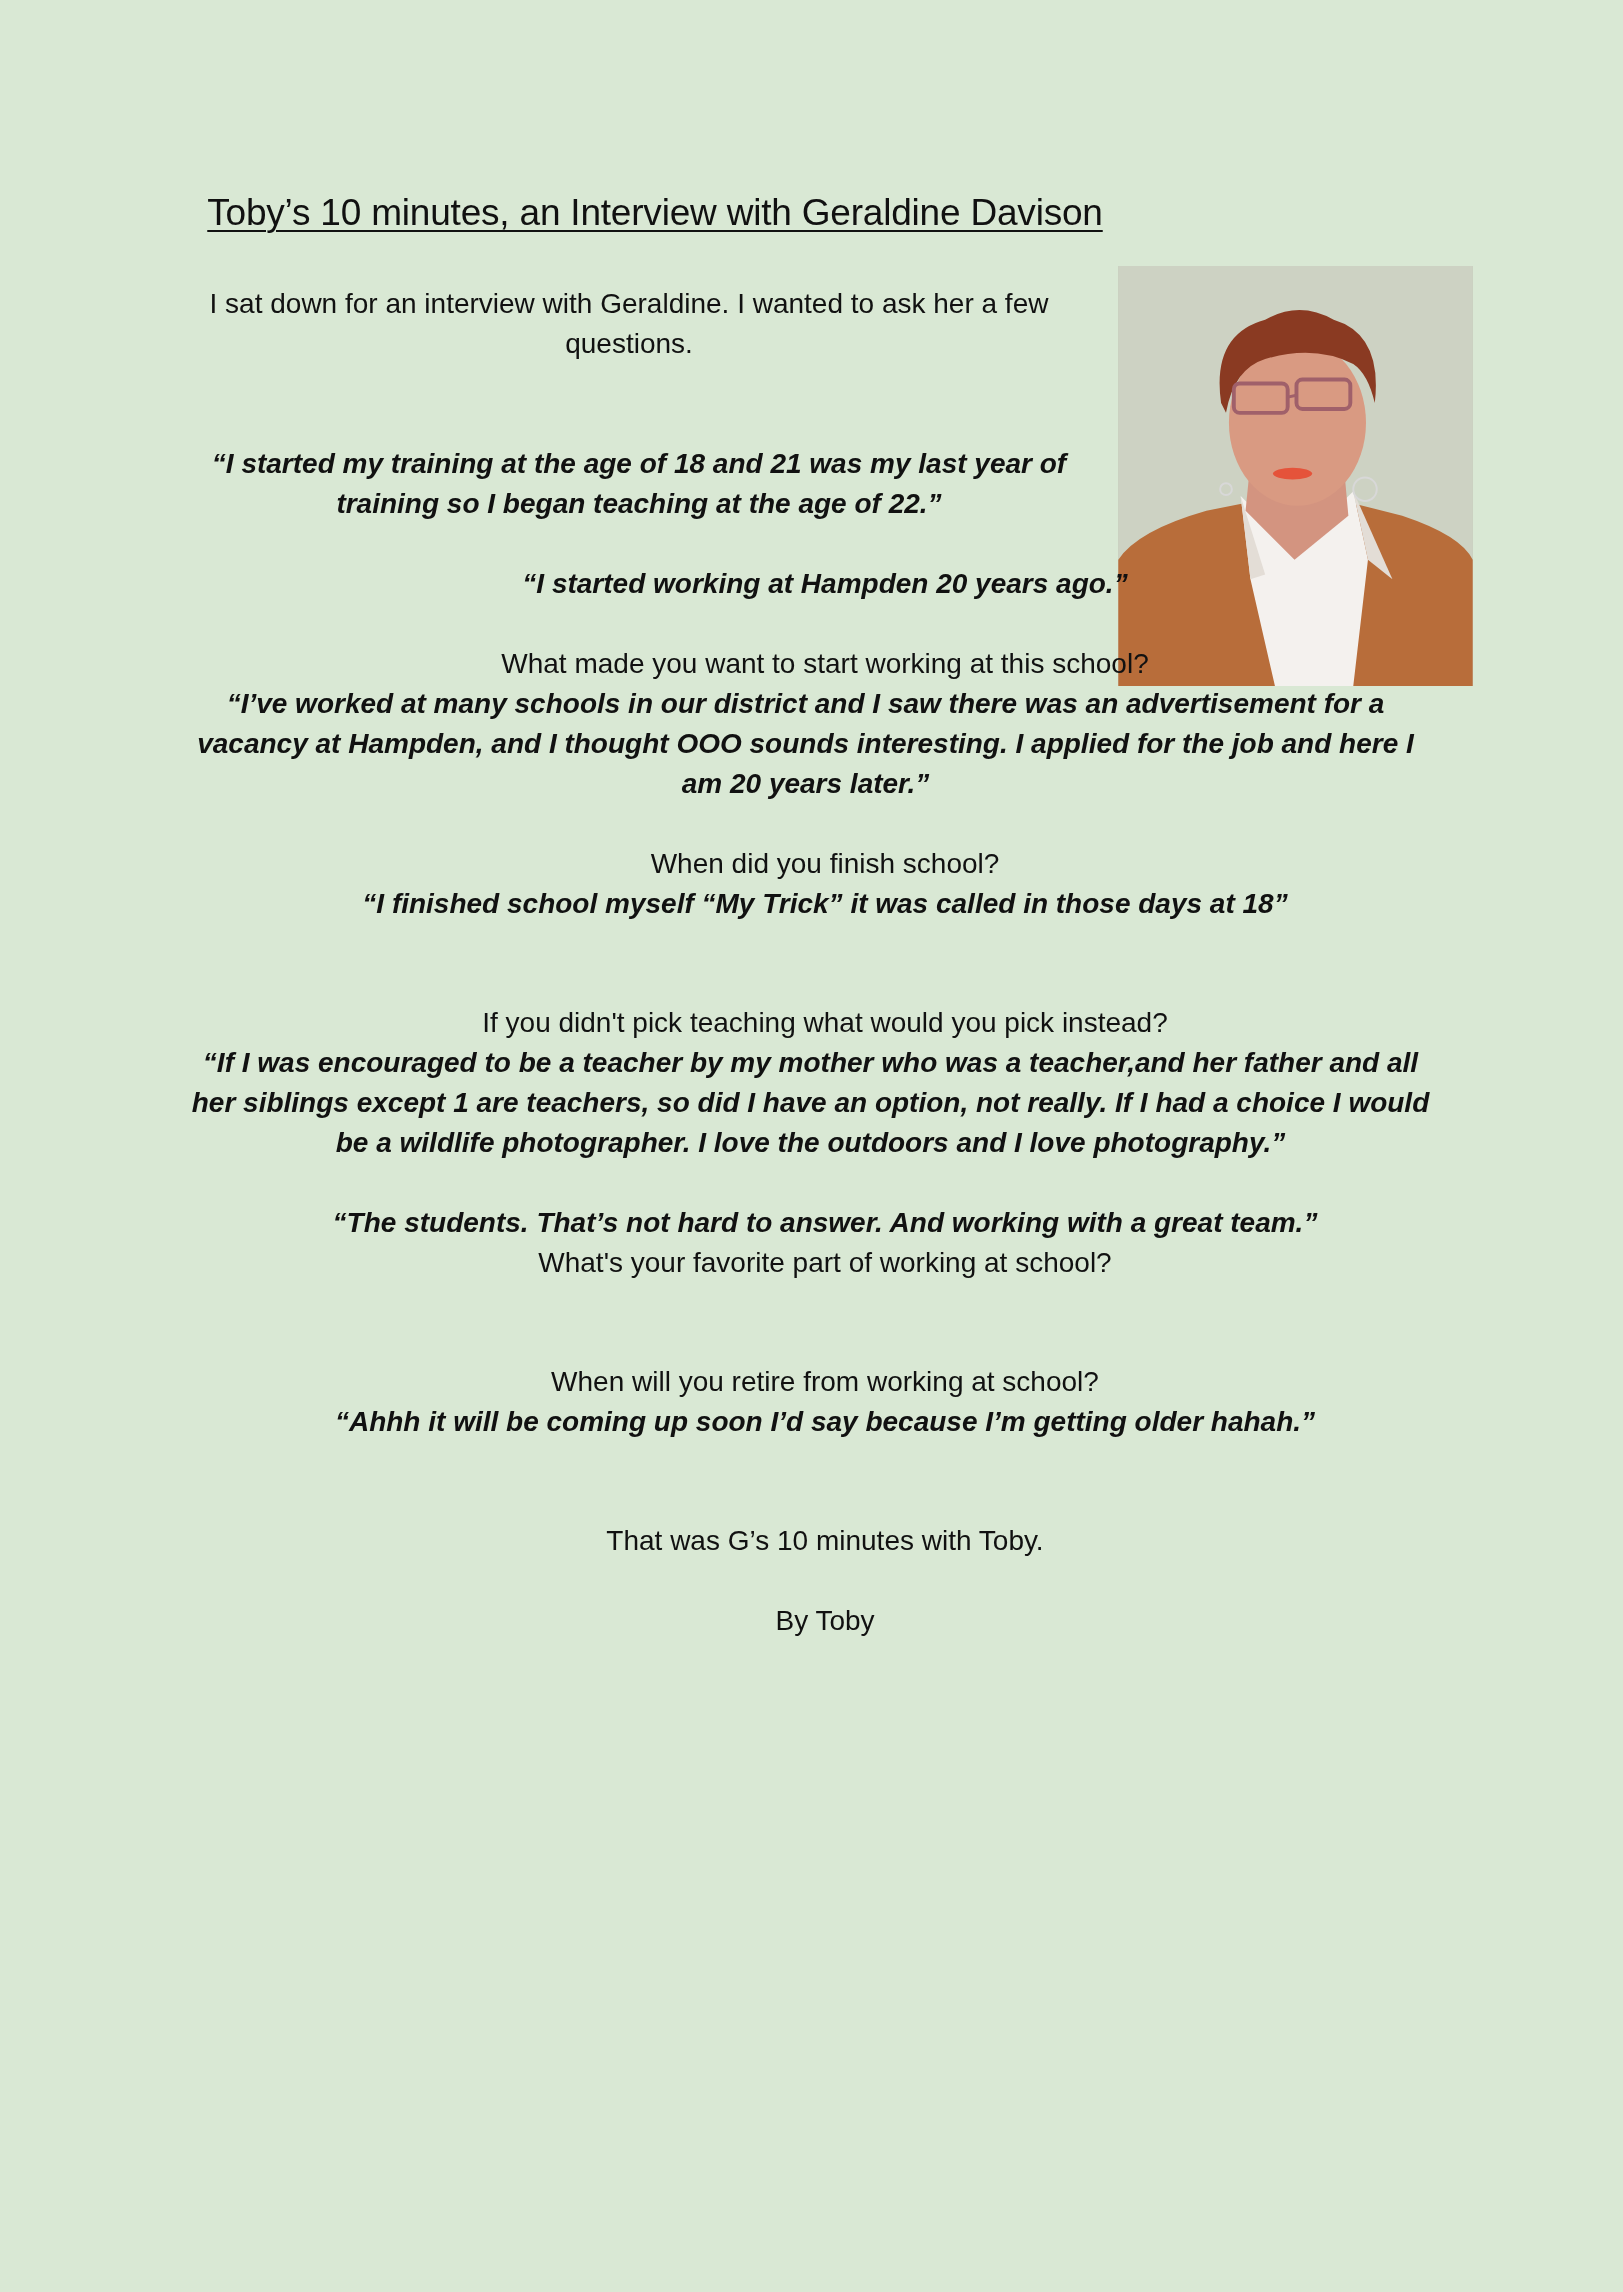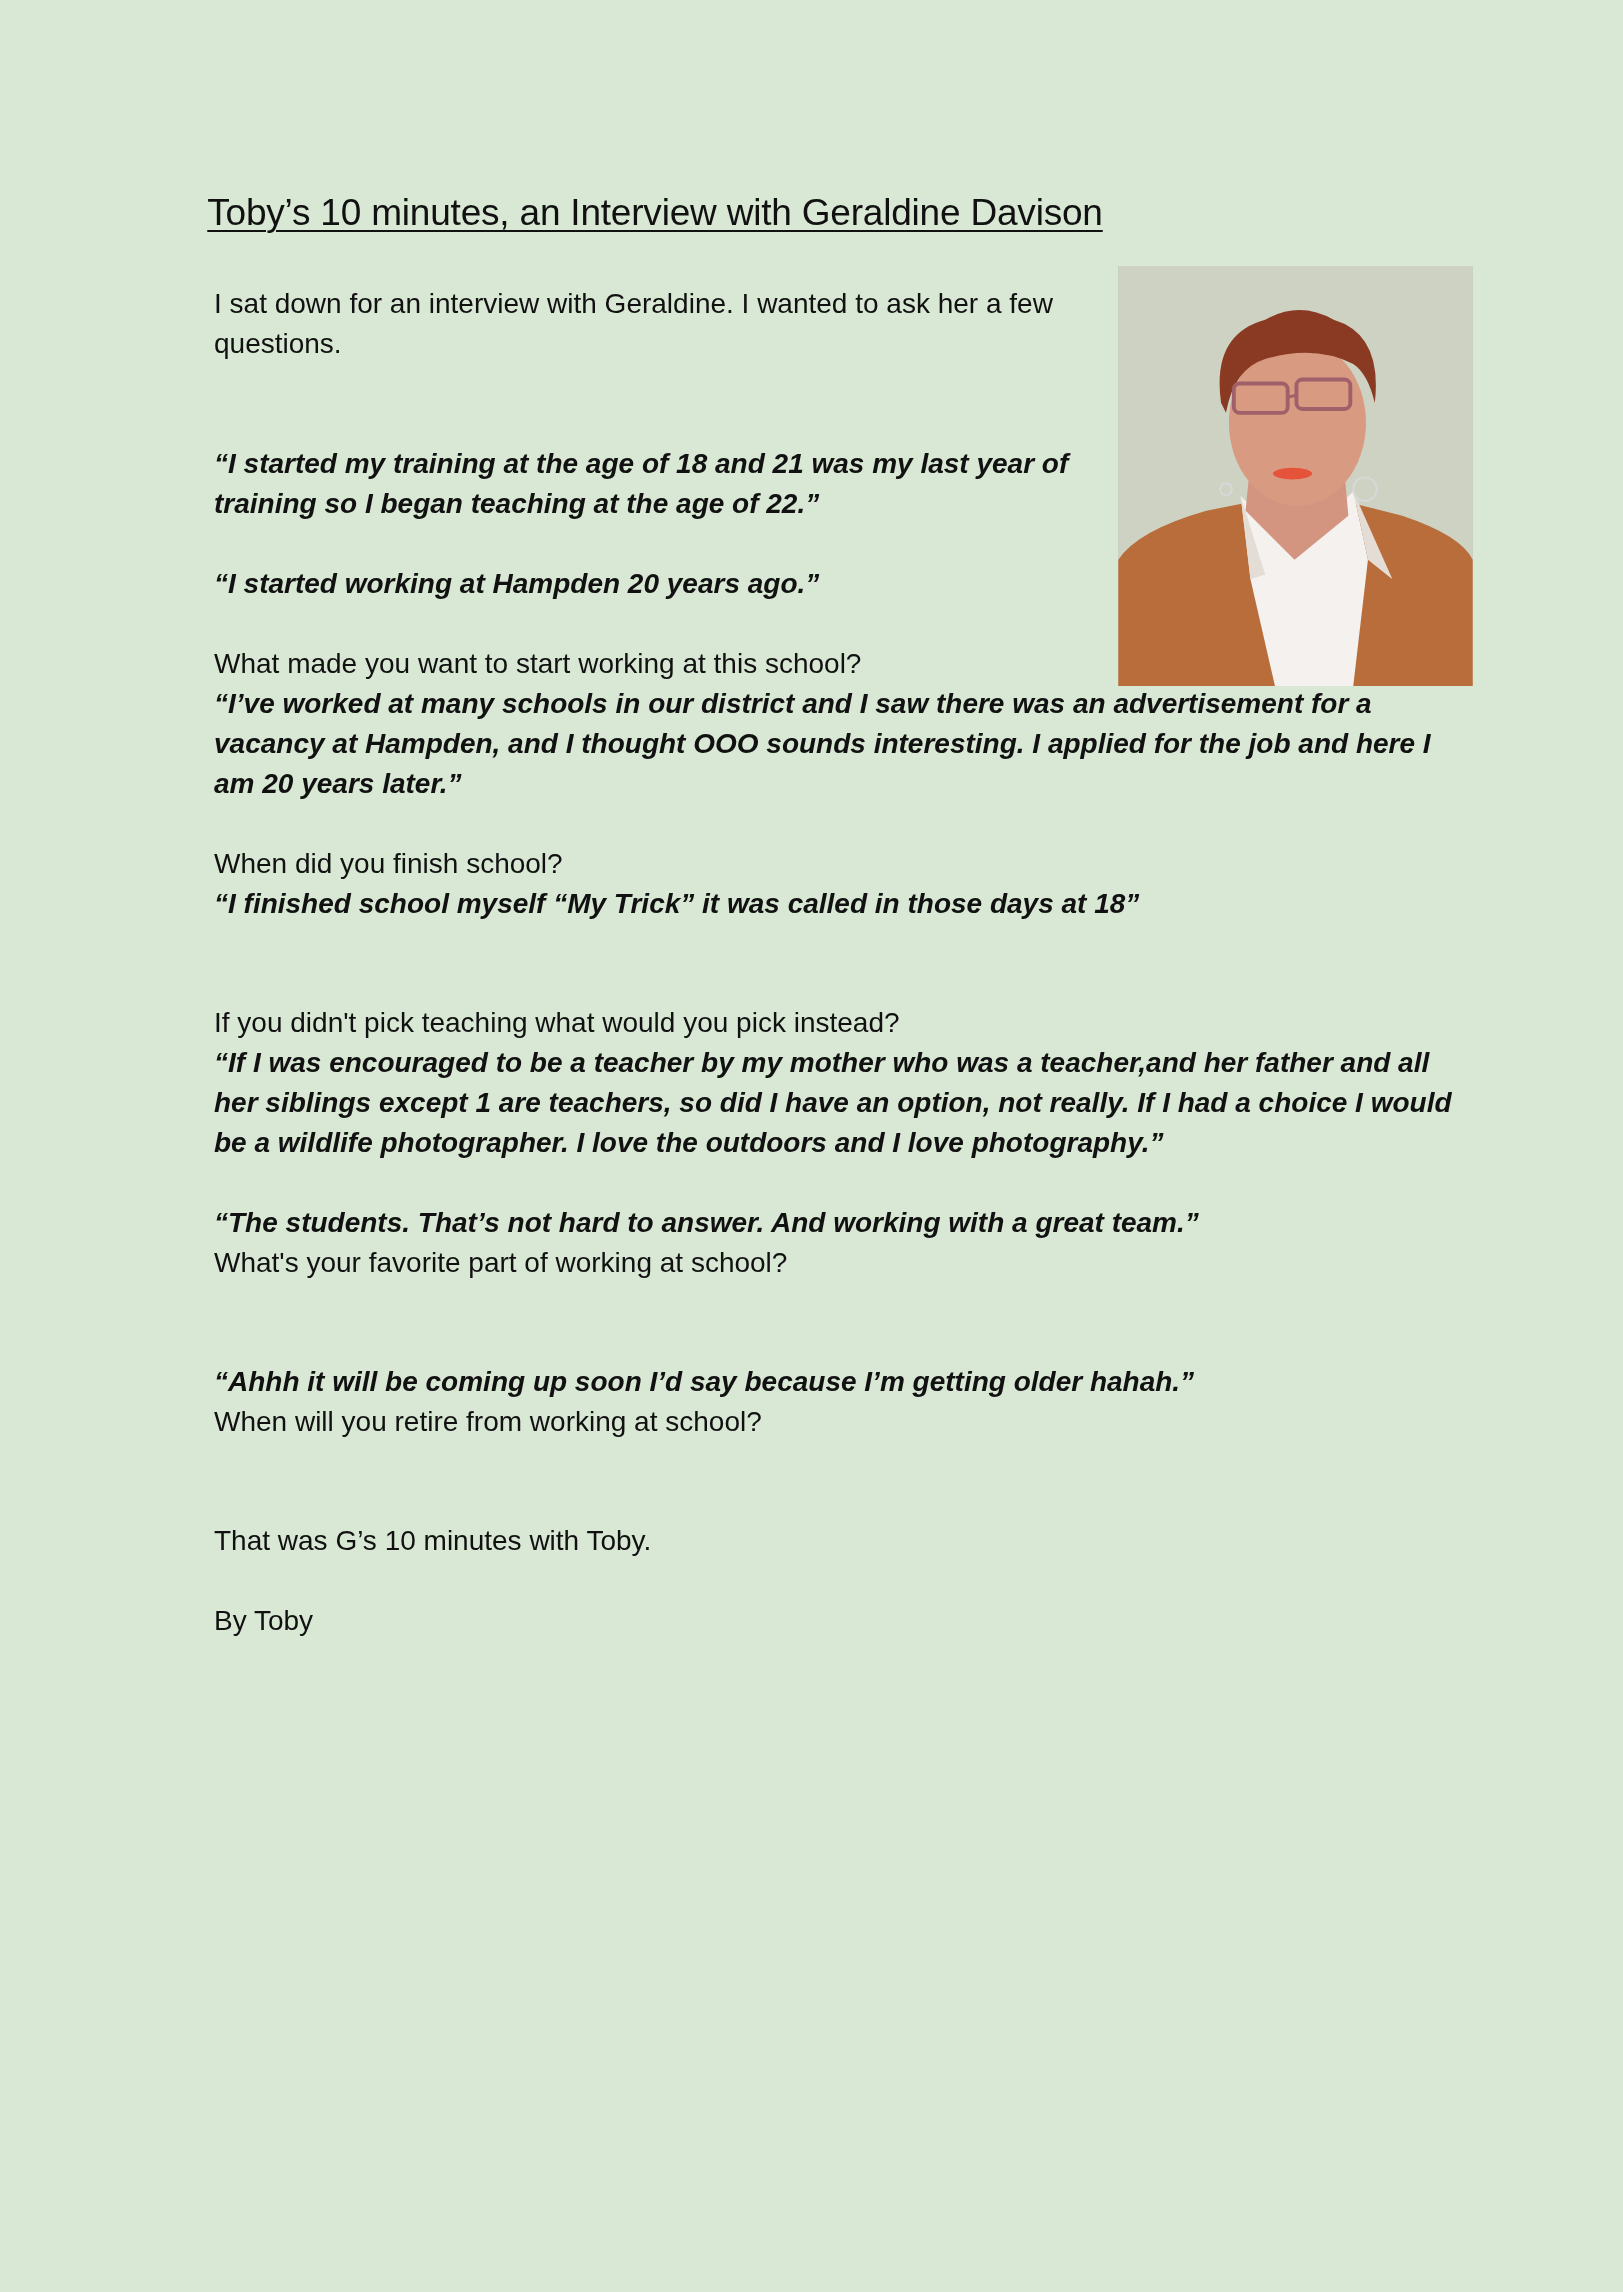--- a/index.html
+++ b/index.html
@@ -32,25 +32,26 @@
       left: 1118px;
       top: 266px;
       width: 355px;
       height: 420px;
       overflow: hidden;
       background: #c9cfbf;
     }
     .photo svg { display: block; }
     .content {
       position: absolute;
-      left: 214px;
+      left: 188px;
       top: 284px;
       width: 1274px;
       font-size: 28px;
       line-height: 40px;
+      text-align: center;
     }
     .block { margin: 0; }
     .intro { width: 882px; }
     .q { font-weight: normal; }
     .a { font-weight: bold; font-style: italic; }
     .narrow { width: 902px; }
     .gap1 { height: 40px; }
     .gap2 { height: 79px; }
   </style>
 </head>
@@ -106,21 +107,21 @@
   <div class="gap2"></div>
 
   <p class="block q">If you didn't pick teaching what would you pick instead?</p>
   <p class="block a" style="width:1245px">“If I was encouraged to be a teacher by my mother who was a teacher,and her father and all  her siblings except 1 are teachers, so did I have an option, not really.  If I had a choice I would be a wildlife photographer. I love the outdoors and I love photography.”</p>
   <div class="gap1"></div>
 
   <p class="block a">“The students. That’s not hard to answer. And working with a great team.”</p>
   <p class="block q">What's your favorite part of working at school?</p>
   <div class="gap2"></div>
 
+  <p class="block q">When will you retire from working at school?</p>
   <p class="block a">“Ahhh it will be coming up soon I’d say because I’m getting older hahah.”</p>
-  <p class="block q">When will you retire from working at school?</p>
   <div class="gap2"></div>
 
   <p class="block">That was G’s 10 minutes with Toby.</p>
   <div class="gap1"></div>
   <p class="block">By Toby</p>
 </div>
 
 
 </body></html>

